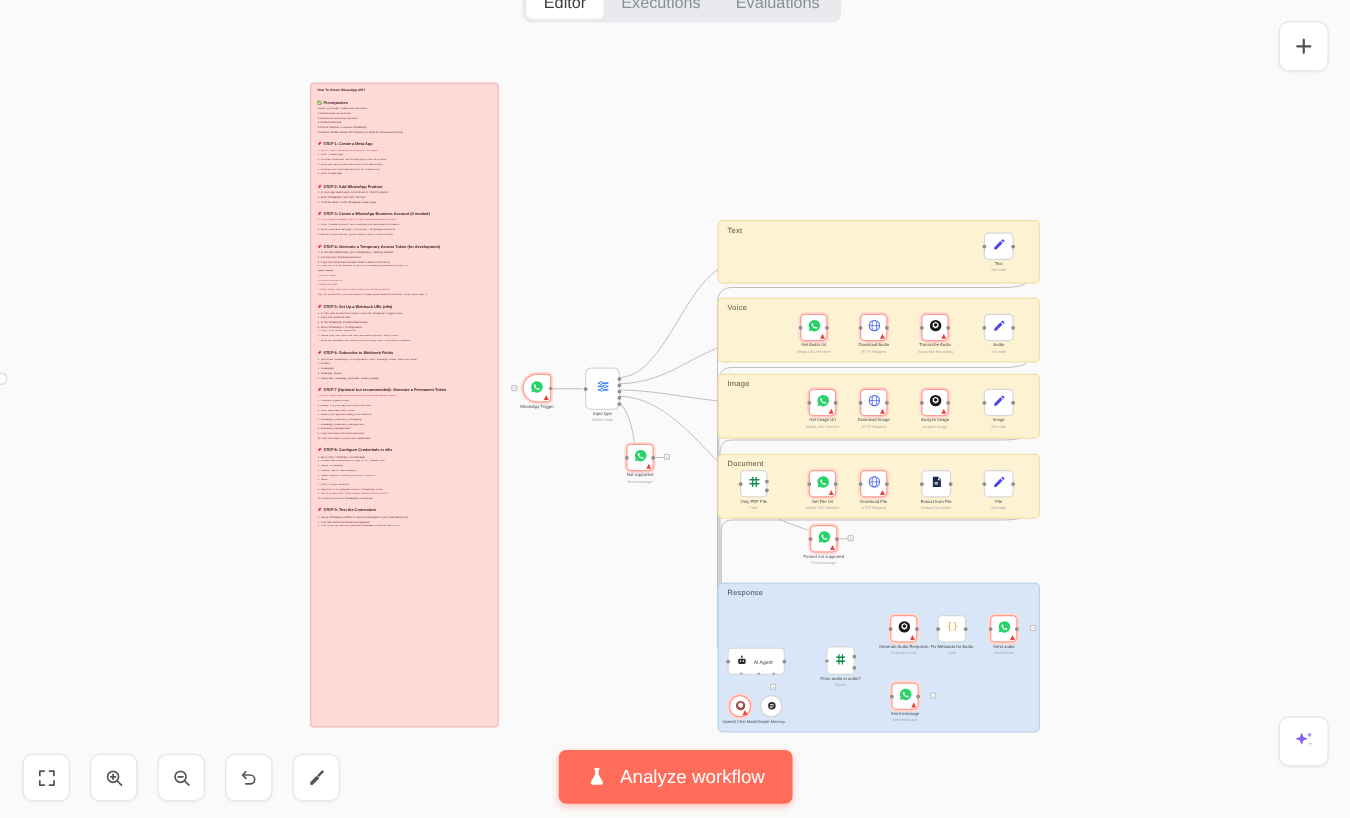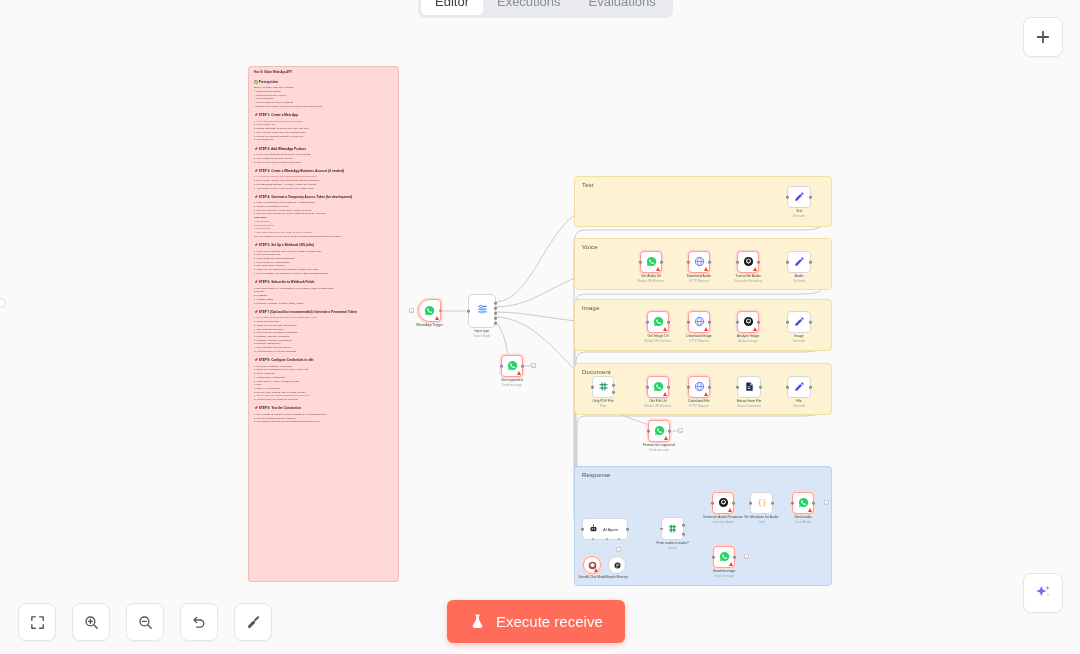--- a/index.html
+++ b/index.html
@@ -789,14 +789,14 @@
       <path fill="#555" d="M11.4 9.6l-6 6c-1 1-1.2 2.6-.5 3.8l.5.9 9.1-9.1-3.1-1.6z" opacity=".9"></path>
       <path fill="#555" d="M12.2 10l2.3 2.3-7.8 7.8-2.3-2.3z"></path>
     </svg>
   </div>
 </div>
 
 <button id="execute-btn">
   <svg width="17" height="17" viewBox="0 0 24 24">
     <path fill="#fff" d="M9 2h6v2h-1v5.2l4.6 8.3A2.4 2.4 0 0 1 16.5 21h-9a2.4 2.4 0 0 1-2.1-3.5L10 9.2V4H9V2z"></path>
   </svg>
-  <span>Execute receive</span>
+  <span>Analyze workflow</span>
 </button>
 
 </body></html>

